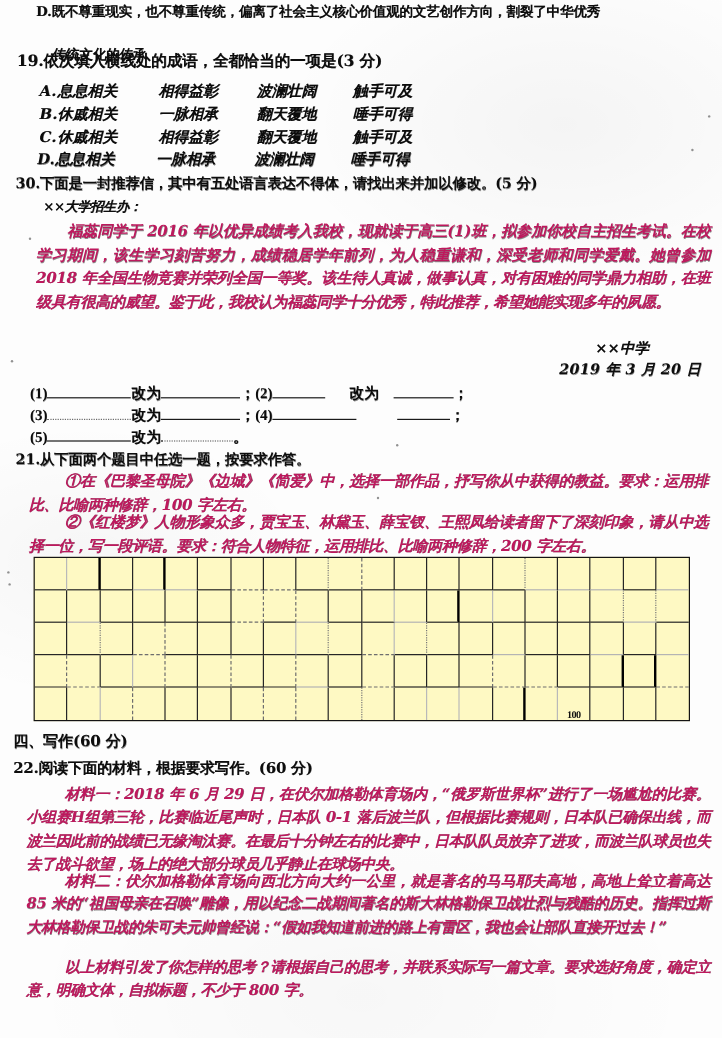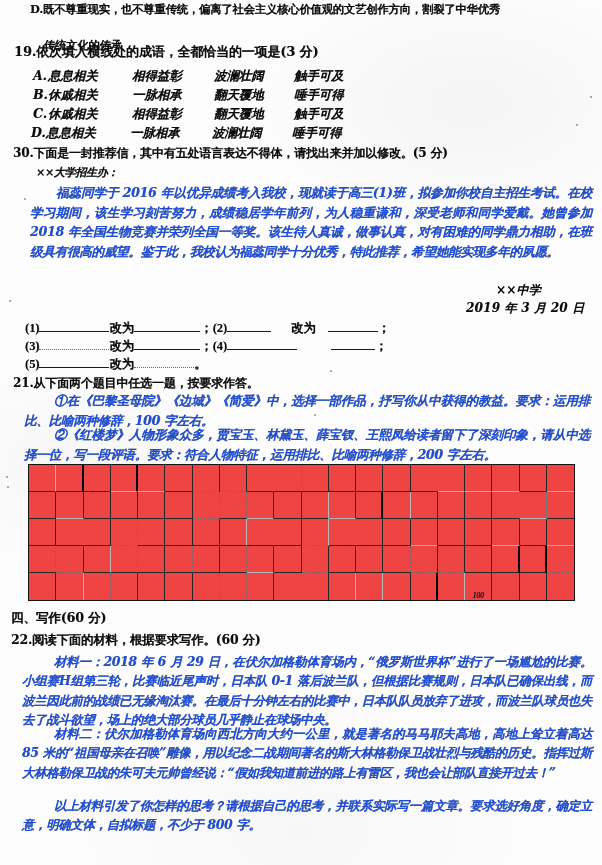--- a/index.html
+++ b/index.html
@@ -42,21 +42,21 @@
     letter-spacing: -0.15px;
     line-height: 1;
     color: #0d0d0d;
     text-shadow: 0.35px 0.2px 0 rgba(0,0,0,0.45);
   }
   .blk {
     position: absolute;
     font-size: 11.6px;
     line-height: 18.2px;
     letter-spacing: -0.2px;
-    color: #1d4ed8;
+    color: #be185d;
     text-align: justify;
     text-justify: inter-character;
     text-shadow: 0.35px 0.2px 0 rgba(0,0,0,0.45);
   }
 
   
   .brush {
     font-family: "DejaVu Serif", "Liberation Serif", serif;
     font-weight: bold;
     font-style: italic;
@@ -125,22 +125,21 @@
     position: absolute;
     left: 28px;
     top: 464px;
     width: 547px;
     height: 137px;
     border: 1.6px solid #141414;
     box-sizing: border-box;
     display: grid;
     grid-template-columns: repeat(20, 1fr);
     grid-template-rows: repeat(5, 1fr);
-    background: #ef4444;
-    font-style: italic;
+    background: #fef9c3;
   }
   #answer-grid .cell {
     border-right: 1px solid #262626;
     border-bottom: 1px solid #262626;
     box-sizing: border-box;
     position: relative;
     font-size: 8px;
     font-weight: bold;
     color: #111;
     display: flex;

